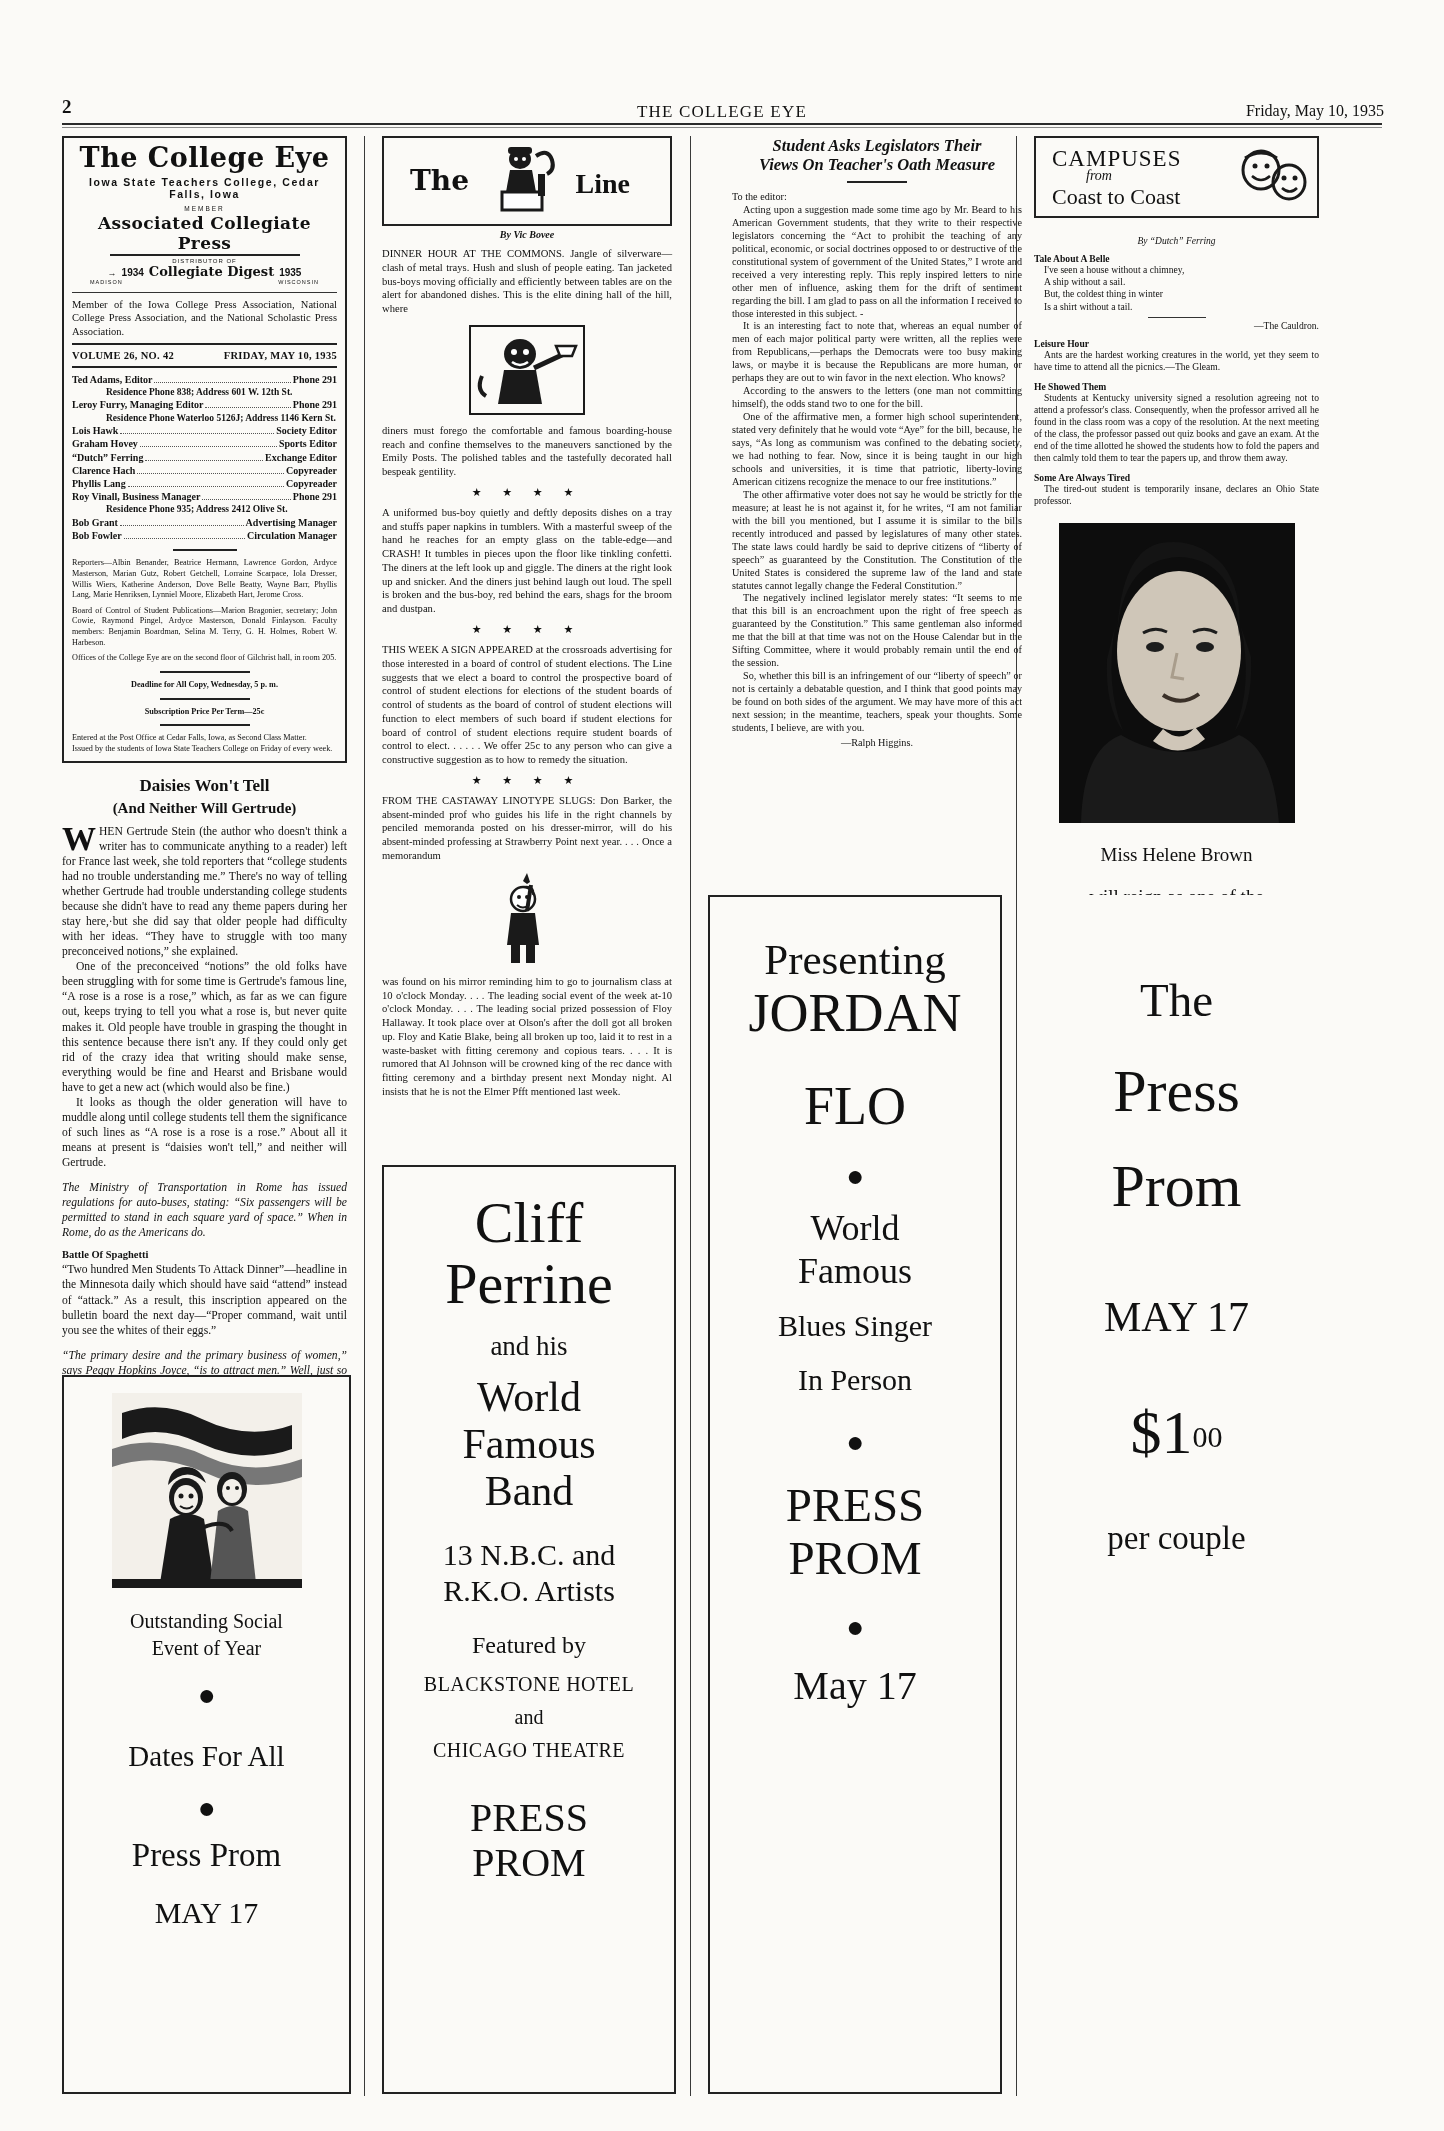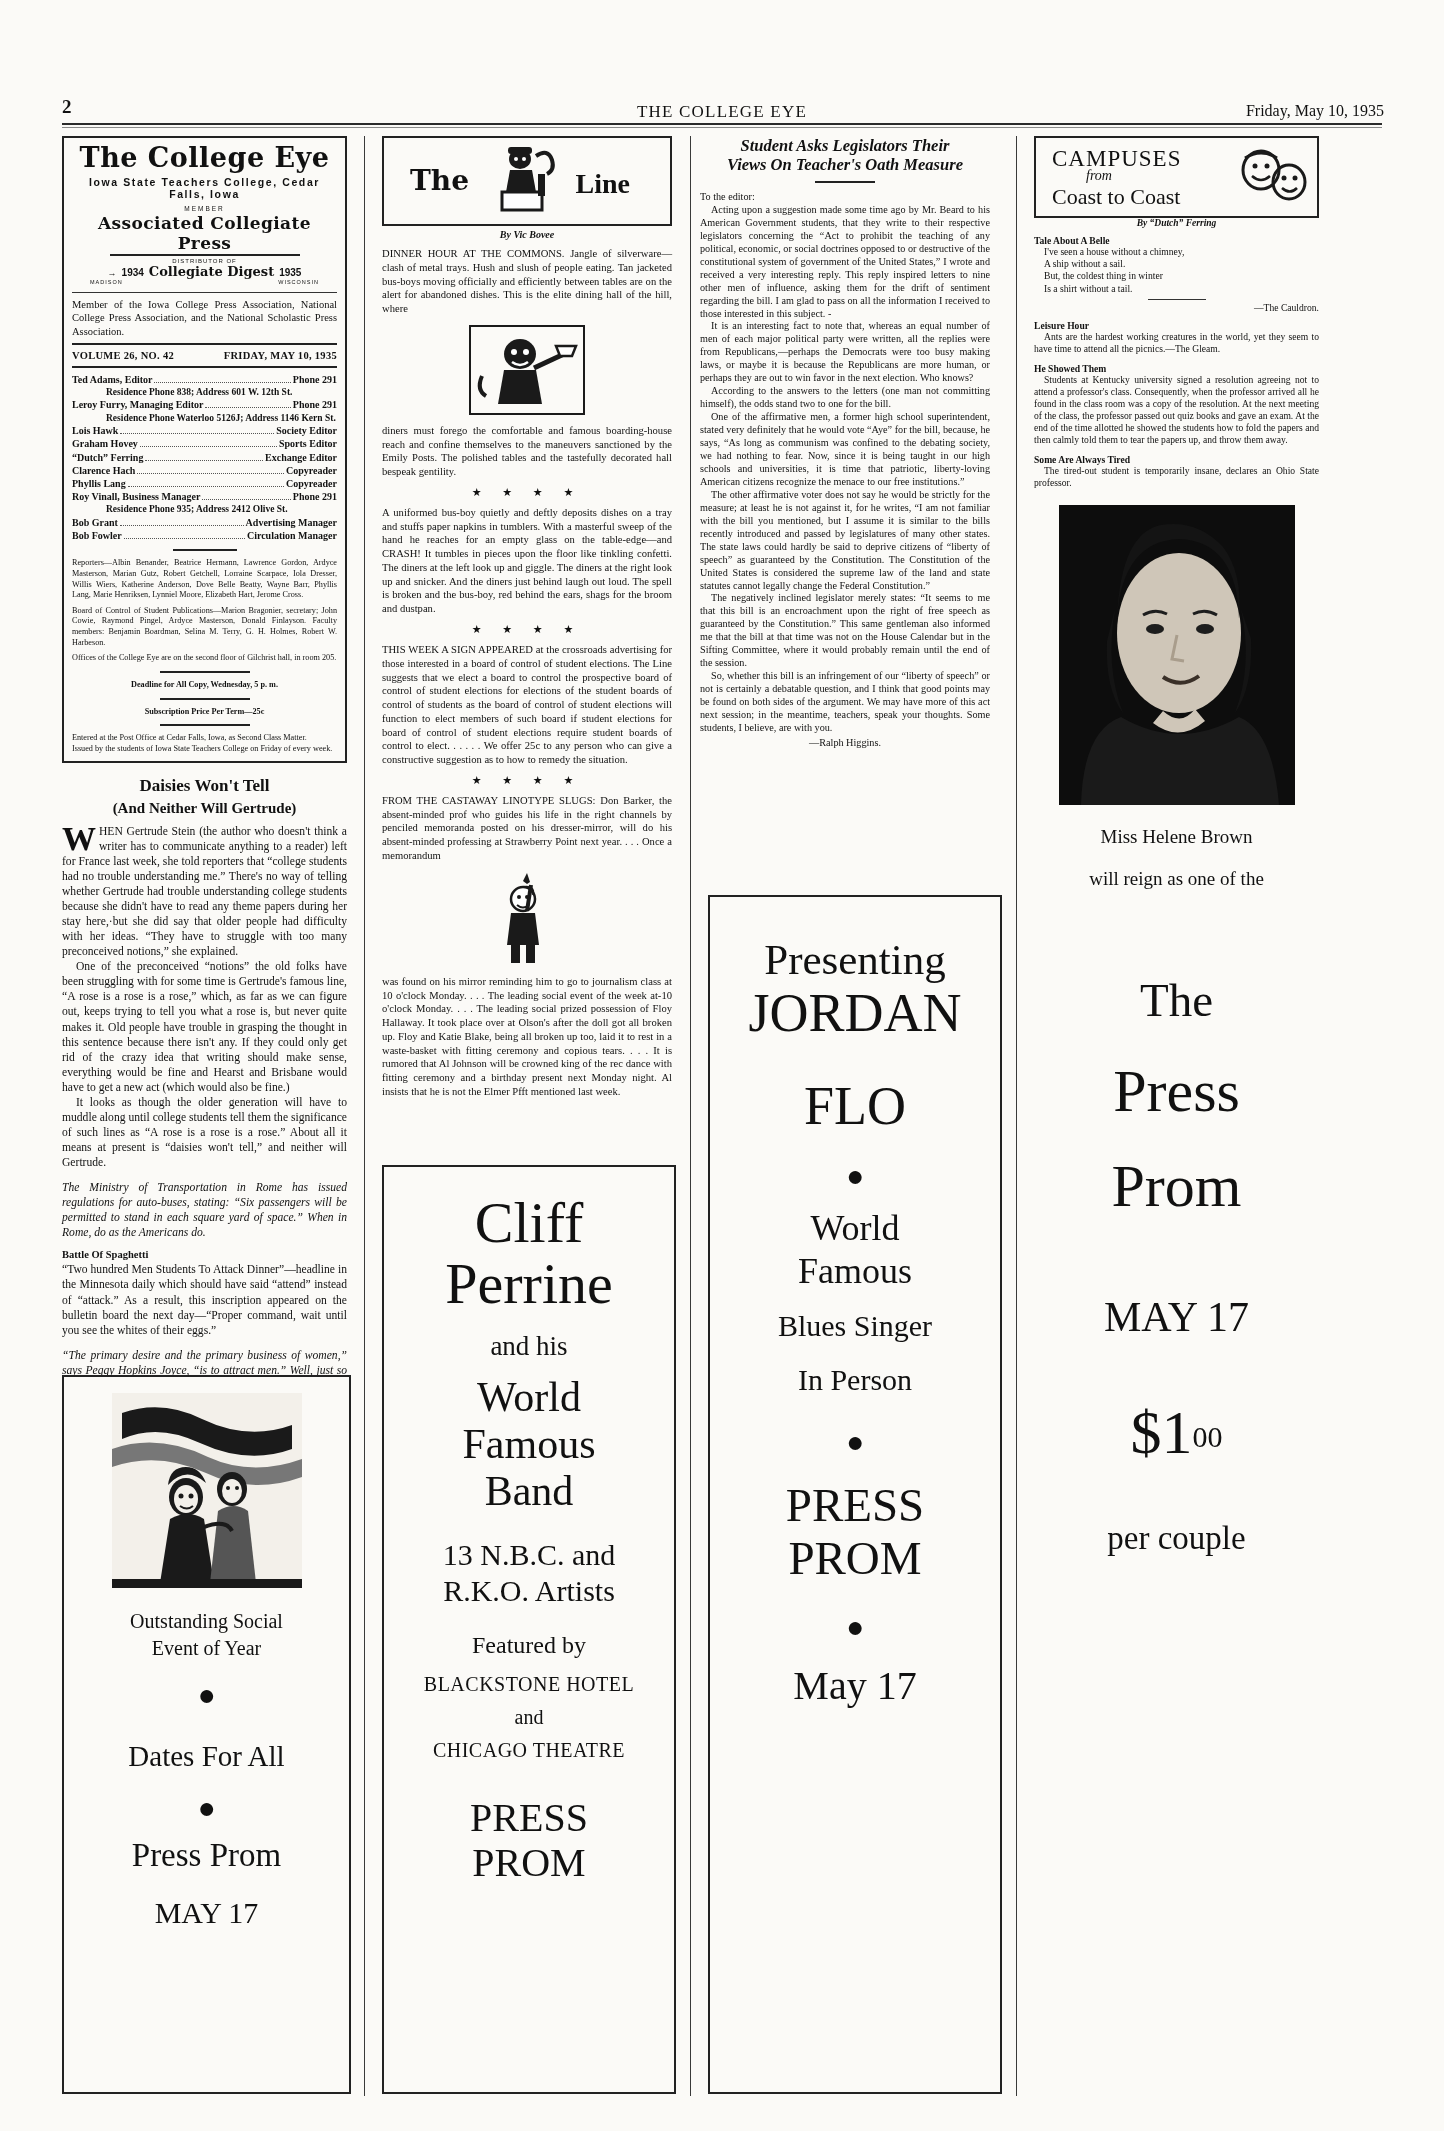--- a/index.html
+++ b/index.html
@@ -12,21 +12,21 @@
   .runhead{position:absolute;left:0;top:102px;width:1444px;text-align:center;font-size:17px;
            letter-spacing:1.2px;font-family:"Liberation Serif",serif;}
   .rundate{position:absolute;right:60px;top:102px;font-size:16px;font-family:"Liberation Serif",serif;}
   .rule-top{position:absolute;left:62px;top:123px;width:1320px;height:2px;background:#2b2b2b;}
   .rule-top2{position:absolute;left:62px;top:127px;width:1320px;height:1px;background:#8a8a8a;}
 
   
   .col{position:absolute;top:136px;}
   .c1{left:62px;width:285px;}
   .c2{left:382px;width:290px;}
-  .c3{left:700px;width:290px;}
+  .c3{left:732px;width:290px;}
   .c4{left:1034px;width:285px;}
   .vrule{position:absolute;width:1px;background:#3a3a3a;top:136px;}
 
   .box{border:2px solid #222;padding:6px 8px;}
 
   
   .flagname{font-family:"DejaVu Serif",serif;font-weight:bold;font-size:27px;text-align:center;
             line-height:1.05;letter-spacing:0.5px;}
   .flagsub{text-align:center;font-size:10.5px;font-weight:bold;letter-spacing:1.6px;
            font-family:"Liberation Sans",sans-serif;margin-top:4px;}
@@ -84,21 +84,21 @@
   .col-txt{font-size:10.2px;line-height:1.27;text-align:justify;font-family:"Liberation Serif",serif;}
   .col-txt p{margin:0;text-indent:11px;}
   .sig{text-align:center;font-size:10.2px;margin-top:2px;}
 
   
   .campbox{border:2px solid #222;height:78px;position:relative;padding:0;}
   .campT1{position:absolute;left:16px;top:8px;font-size:23px;font-family:"Liberation Serif",serif;
           letter-spacing:1px;}
   .campT2{position:absolute;left:50px;top:30px;font-size:14px;font-style:italic;}
   .campT3{position:absolute;left:16px;top:46px;font-size:22px;font-family:"Liberation Serif",serif;}
-  .byDutch{text-align:center;font-size:9.5px;font-style:italic;margin-top:0;font-weight:bold;}
+  .byDutch{text-align:center;font-size:9.5px;font-style:italic;margin-top:18px;}
   .campHd{font-weight:bold;font-size:9.6px;margin-top:7px;}
   .campP{font-size:9.6px;line-height:1.27;text-align:justify;}
   .campP p{margin:0;text-indent:10px;}
   .campSig{text-align:right;font-size:9.6px;}
   .campRule{width:58px;height:1.5px;background:#333;margin:4px auto 2px;}
 
   
   .photo{width:236px;height:300px;margin:16px auto 0;position:relative;overflow:hidden;
          background:#d9d5cd;}
   .capt{text-align:center;font-family:"Liberation Serif",serif;font-size:19px;line-height:1.5;

